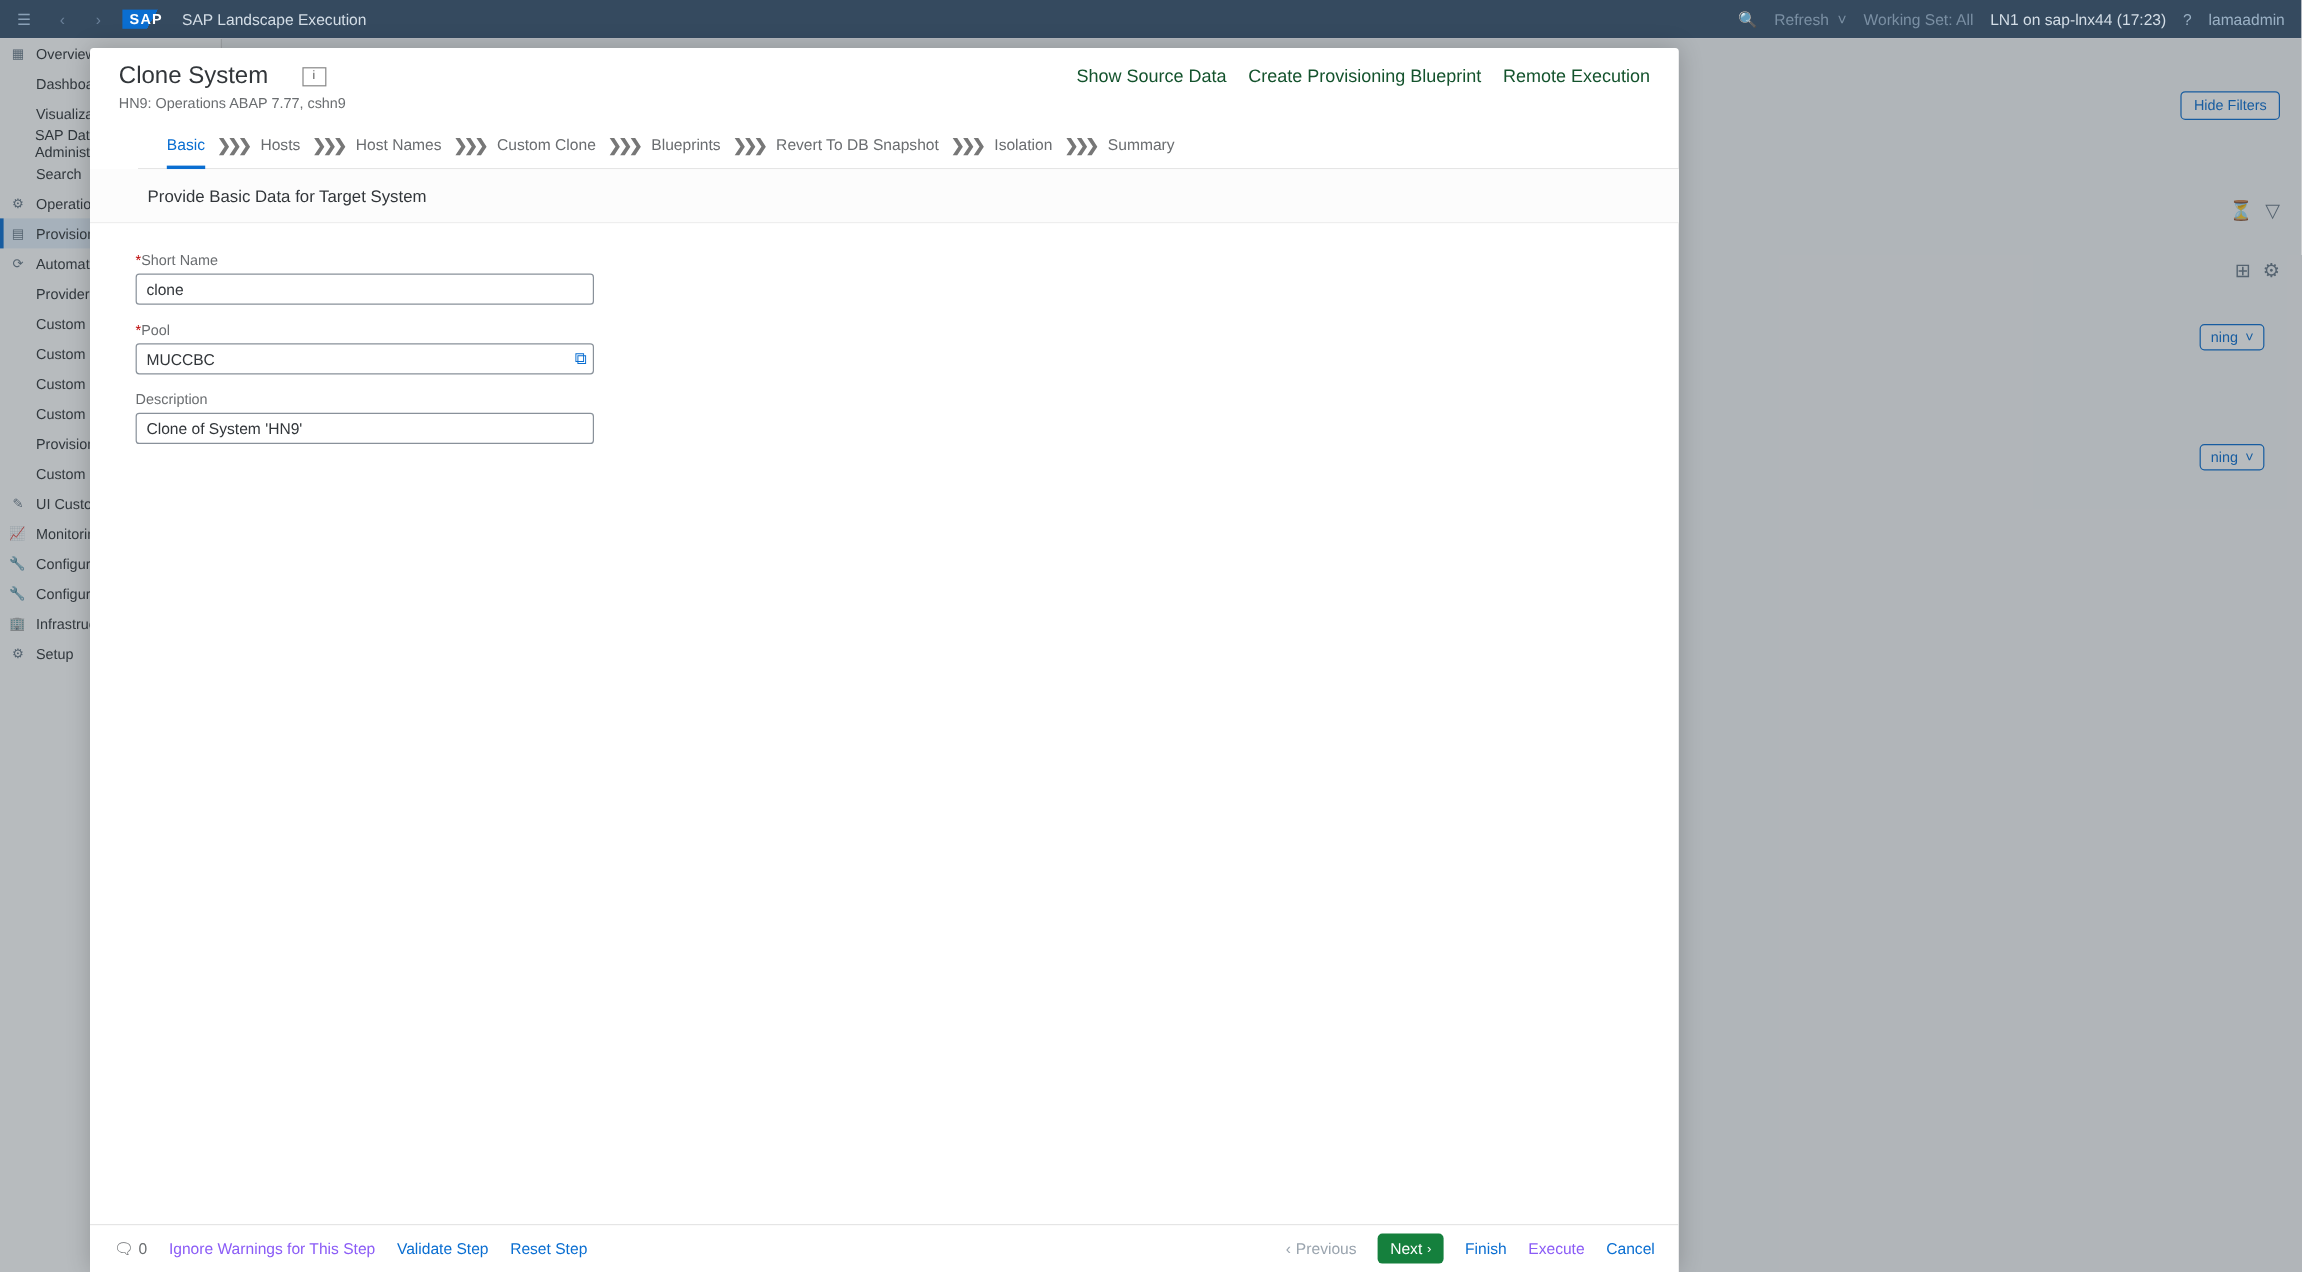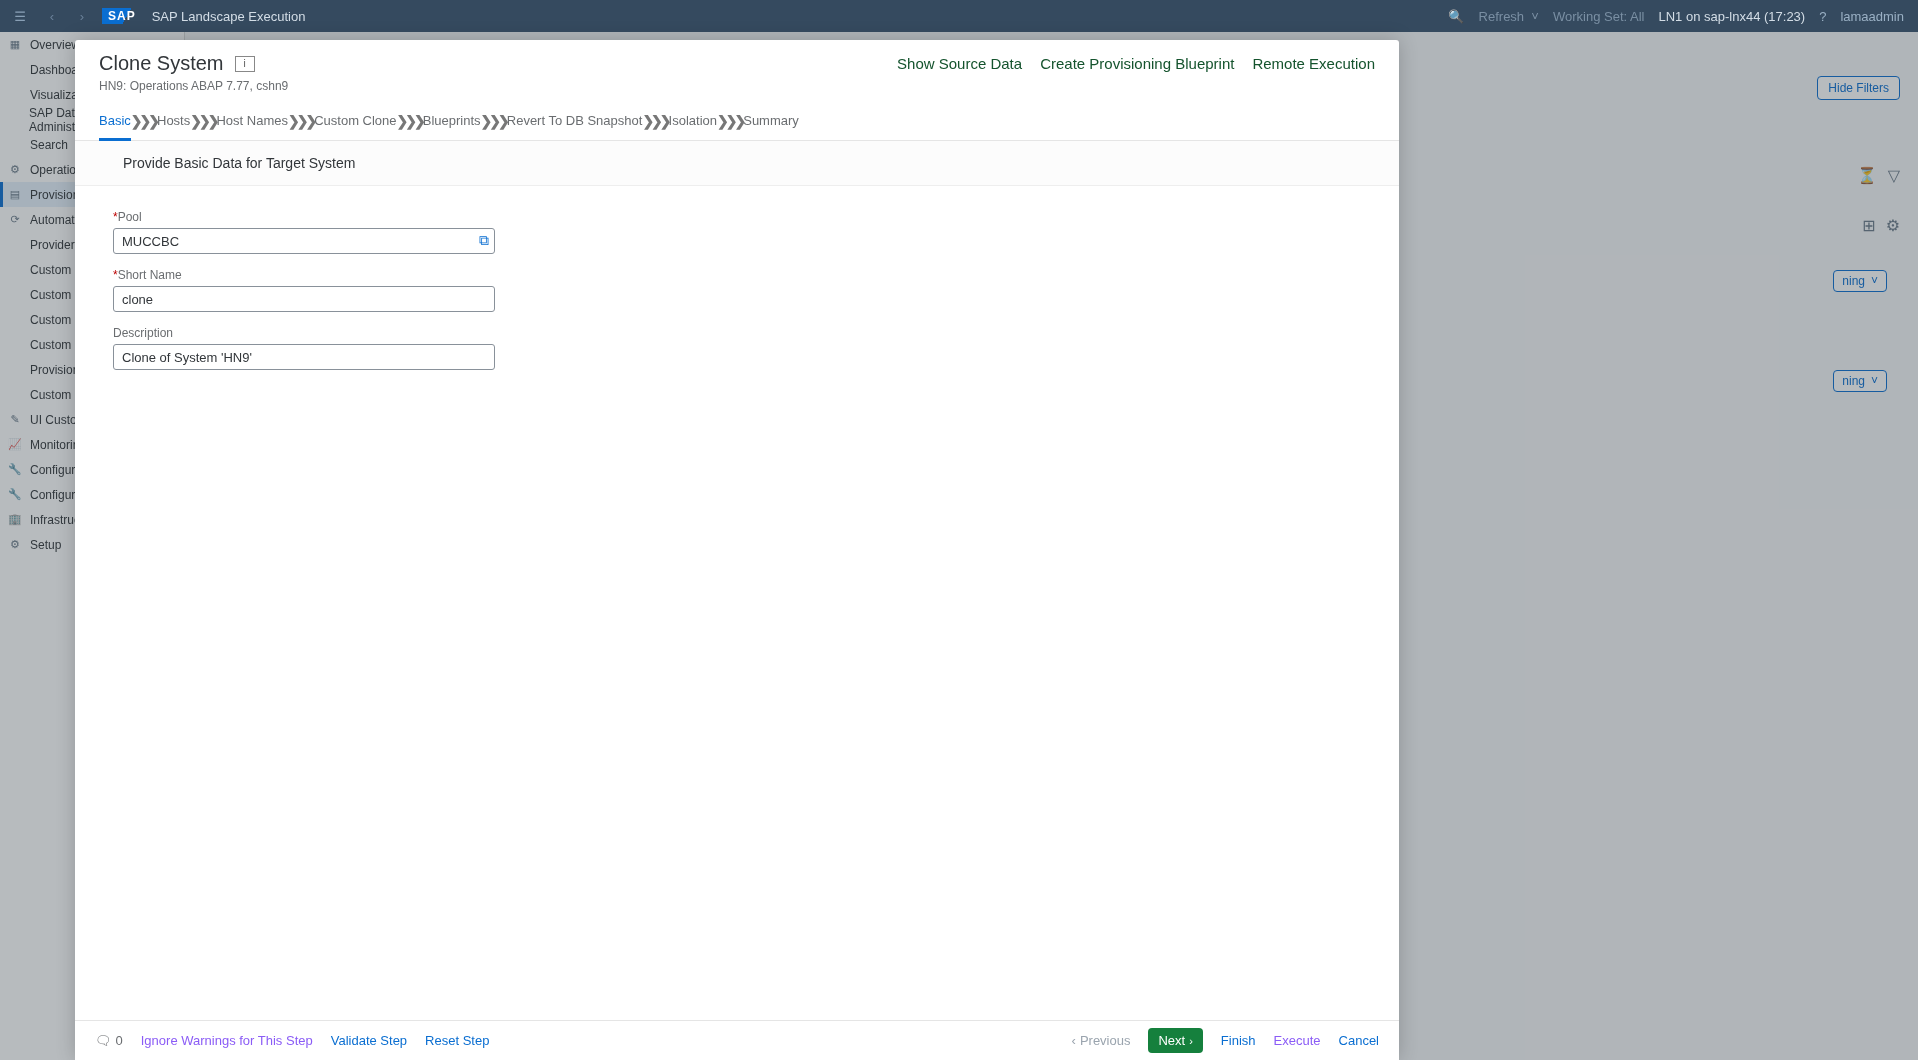--- a/index.html
+++ b/index.html
@@ -47,29 +47,29 @@
   background: rgba(50,60,70,0.35);
 }
 
 
 .dialog {
   position:absolute; top:40px; left:75px; width:1324px; bottom:0;
   background:#fff; border-radius:3px 3px 0 0; box-shadow:0 0 20px rgba(0,0,0,0.2);
   display:flex; flex-direction:column;
 }
 .dlg-header { padding:12px 24px 8px 24px; }
-.dlg-title-row { display:flex; align-items:center; gap:11px; }
+.dlg-title-row { display:flex; align-items:center; gap:28px; }
 .dlg-title { font-size:20px; color:#32363a; font-weight:400; }
 .dlg-info-btn { border:1px solid #888; width:20px; height:16px; display:flex; align-items:center; justify-content:center; font-size:10px; color:#555; cursor:pointer; }
 .dlg-sub { font-size:12px; color:#6a6d70; margin-top:4px; }
 .dlg-links { margin-left:auto; display:flex; gap:18px; }
 .dlg-links a { color:#14532d; font-size:15px; text-decoration:none; cursor:pointer; }
 
 
-.wizard { display:flex; align-items:center; padding:0 24px; height:40px; border-bottom:1px solid #e5e5e5; font-size:13px; color:#6a6d70; }
+.wizard { display:flex; align-items:center; gap:10px; padding:0 24px; height:40px; border-bottom:1px solid #e5e5e5; font-size:13px; color:#6a6d70;margin-left:40px; }
 .wizard .step { cursor:pointer; }
 .wizard .step.active { color:#0a6ed1; border-bottom:3px solid #0a6ed1; padding-bottom:10px; margin-bottom:-12px; }
 .wizard .chev { color:#777; font-size:14px; letter-spacing:-3px; font-weight:bold; }
 
 
 .section-title { font-size:14px; color:#32363a; padding:14px 48px; border-bottom:1px solid #eee; background:#fcfcfc; }
 
 
 .form { padding:24px 38px; font-size:13px; color:#32363a; }
 .form-row { margin-bottom:14px; width:382px; }
@@ -257,29 +257,29 @@
     <span class="chev">❯❯❯</span>
     <span class="step">Isolation</span>
     <span class="chev">❯❯❯</span>
     <span class="step">Summary</span>
   </div>
 
   <div class="section-title">Provide Basic Data for Target System</div>
 
   <div class="form">
     <div class="form-row">
+      <label><span class="req">*</span><span>Short Name</span></label>
+      <input type="text" value="clone" style="">
+    </div>
+    <div class="form-row">
       <label><span class="req">*</span><span>Pool</span></label>
       <div class="input-wrap">
         <input type="text" value="MUCCBC" style="">
         <span class="vh-icon">⧉</span>
       </div>
-    </div>
-    <div class="form-row">
-      <label><span class="req">*</span><span>Short Name</span></label>
-      <input type="text" value="clone" style="">
     </div>
     <div class="form-row">
       <label>Description</label>
       <input type="text" value="Clone of System 'HN9'" style="">
     </div>
   </div>
 
   <div class="dlg-footer">
     <div class="left">
       <span class="msg-ind">

